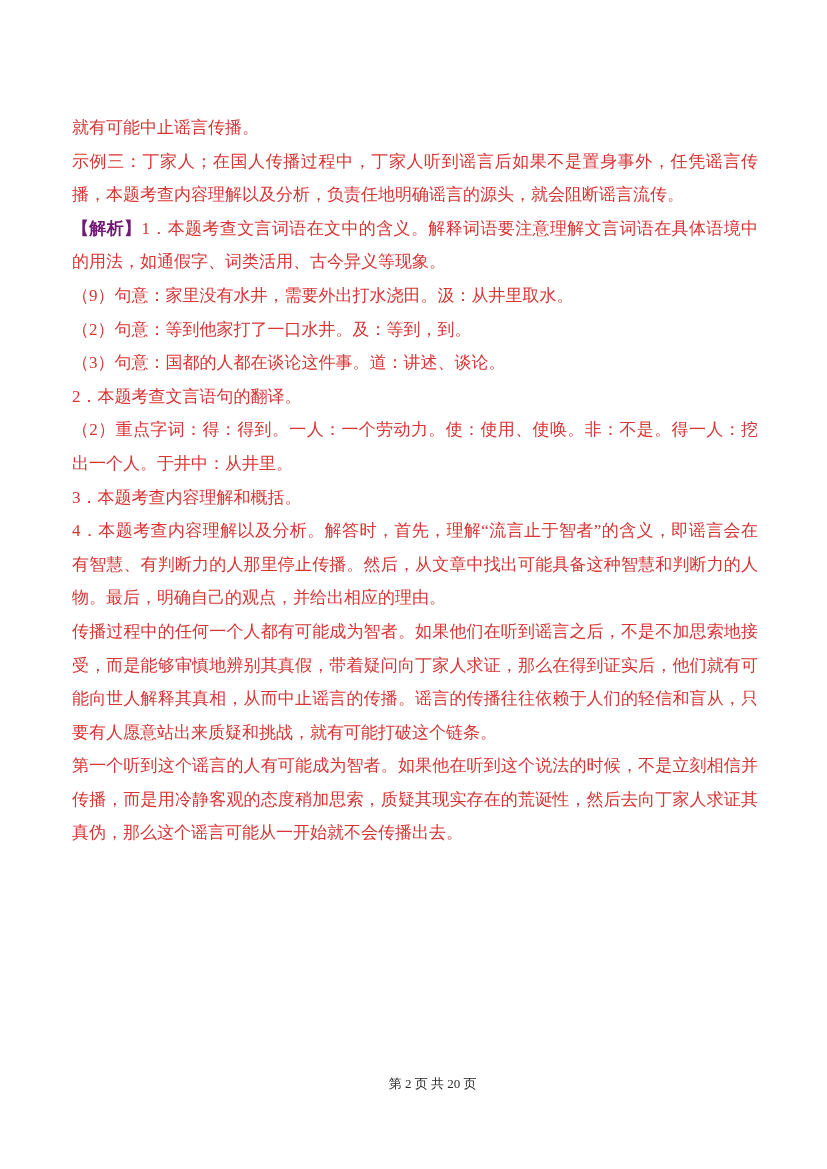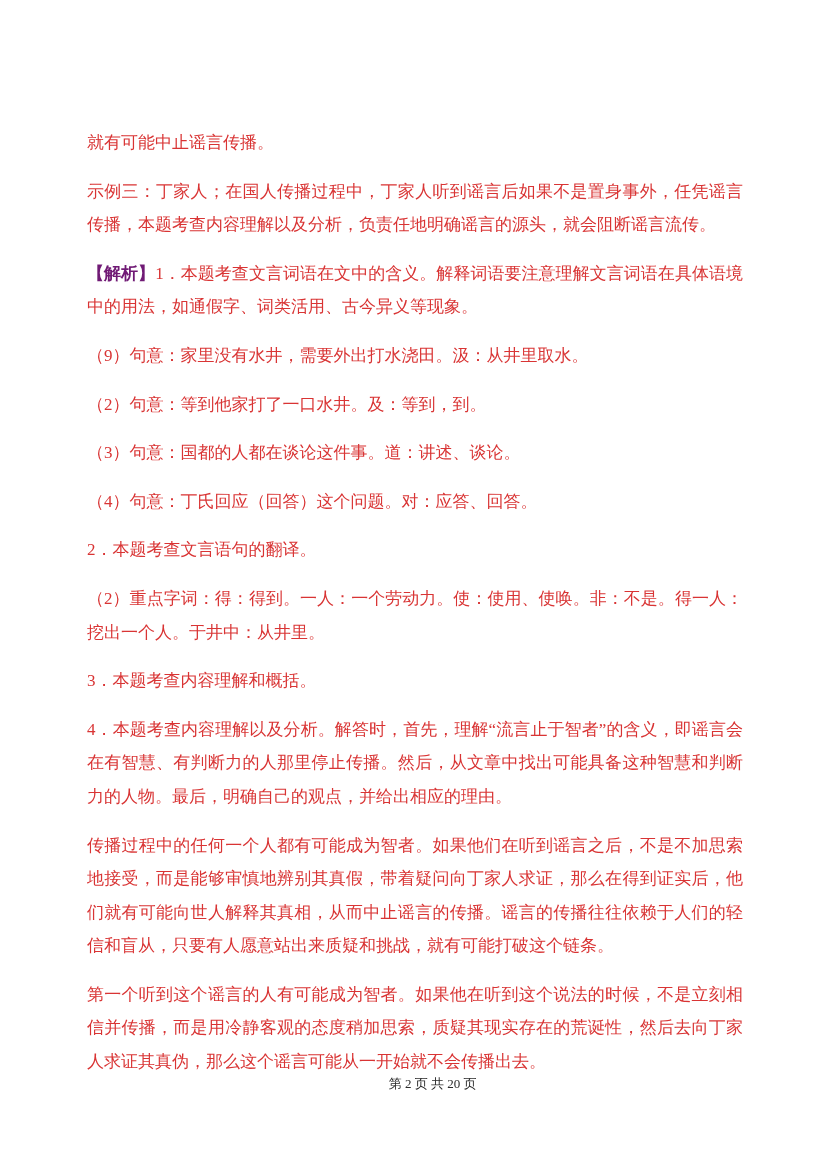--- a/index.html
+++ b/index.html
@@ -19,21 +19,21 @@
     position: absolute;
     left: 72px;
     top: 111px;
     width: 686px;
     color: #d93434;
     font-size: 17px;
     line-height: 33.6px;
     text-align: justify;
   }
   .doc-content p {
-    margin: 15px;
+    margin: 0;
     padding: 0;
     word-break: break-all;
   }
   .bold-label {
     font-weight: bold;
     color: #701a75;
   }
   .page-footer {
     position: absolute;
     top: 1074px;
@@ -51,21 +51,20 @@
 
 <div class="page">
 
   <div class="doc-content">
     <p>就有可能中止谣言传播。</p>
     <p>示例三：丁家人；在国人传播过程中，丁家人听到谣言后如果不是置身事外，任凭谣言传播，本题考查内容理解以及分析，负责任地明确谣言的源头，就会阻断谣言流传。</p>
     <p><span class="bold-label">【解析】</span><span>1．本题考查文言词语在文中的含义。解释词语要注意理解文言词语在具体语境中的用法，如通假字、词类活用、古今异义等现象。</span></p>
     <p>（9）句意：家里没有水井，需要外出打水浇田。汲：从井里取水。</p>
     <p>（2）句意：等到他家打了一口水井。及：等到，到。</p>
     <p>（3）句意：国都的人都在谈论这件事。道：讲述、谈论。</p>
-    <p>（4）句意：丁氏回应（回答）这个问题。对：应答、回答。</p>
     <p>2．本题考查文言语句的翻译。</p>
     <p>（2）重点字词：得：得到。一人：一个劳动力。使：使用、使唤。非：不是。得一人：挖出一个人。于井中：从井里。</p>
     <p>3．本题考查内容理解和概括。</p>
     <p>4．本题考查内容理解以及分析。解答时，首先，理解“流言止于智者”的含义，即谣言会在有智慧、有判断力的人那里停止传播。然后，从文章中找出可能具备这种智慧和判断力的人物。最后，明确自己的观点，并给出相应的理由。</p>
     <p>传播过程中的任何一个人都有可能成为智者。如果他们在听到谣言之后，不是不加思索地接受，而是能够审慎地辨别其真假，带着疑问向丁家人求证，那么在得到证实后，他们就有可能向世人解释其真相，从而中止谣言的传播。谣言的传播往往依赖于人们的轻信和盲从，只要有人愿意站出来质疑和挑战，就有可能打破这个链条。</p>
     <p>第一个听到这个谣言的人有可能成为智者。如果他在听到这个说法的时候，不是立刻相信并传播，而是用冷静客观的态度稍加思索，质疑其现实存在的荒诞性，然后去向丁家人求证其真伪，那么这个谣言可能从一开始就不会传播出去。</p>
   </div>
 
   <div class="page-footer">
     <span>第 2 页 共 20 页</span>

